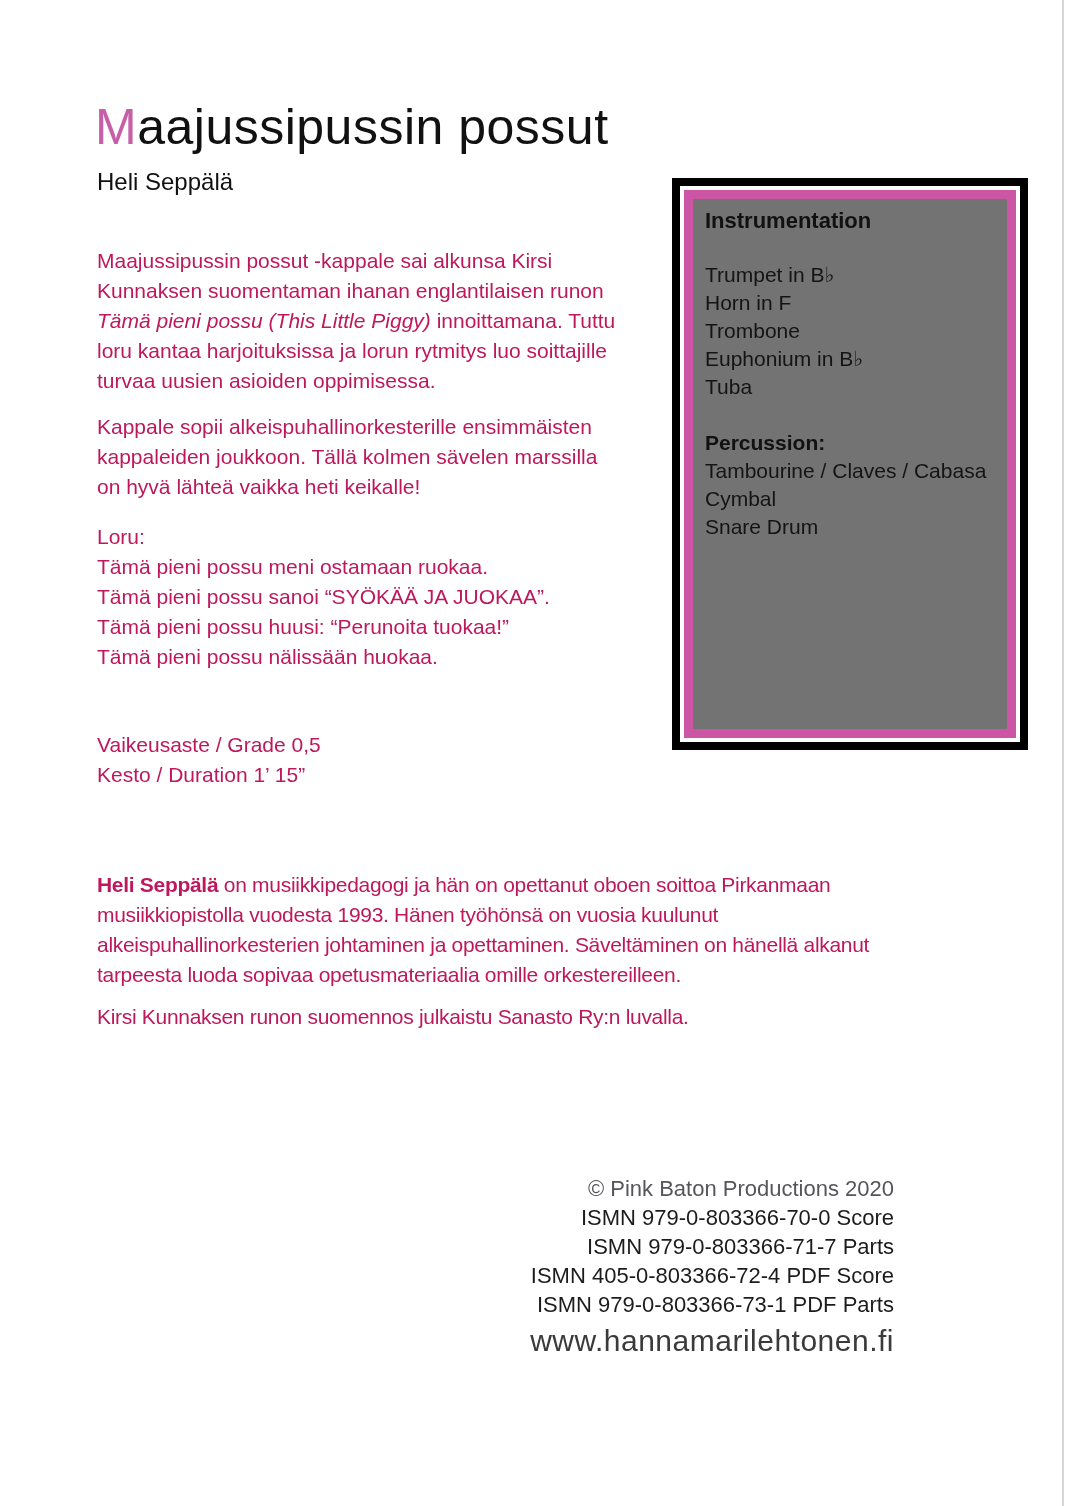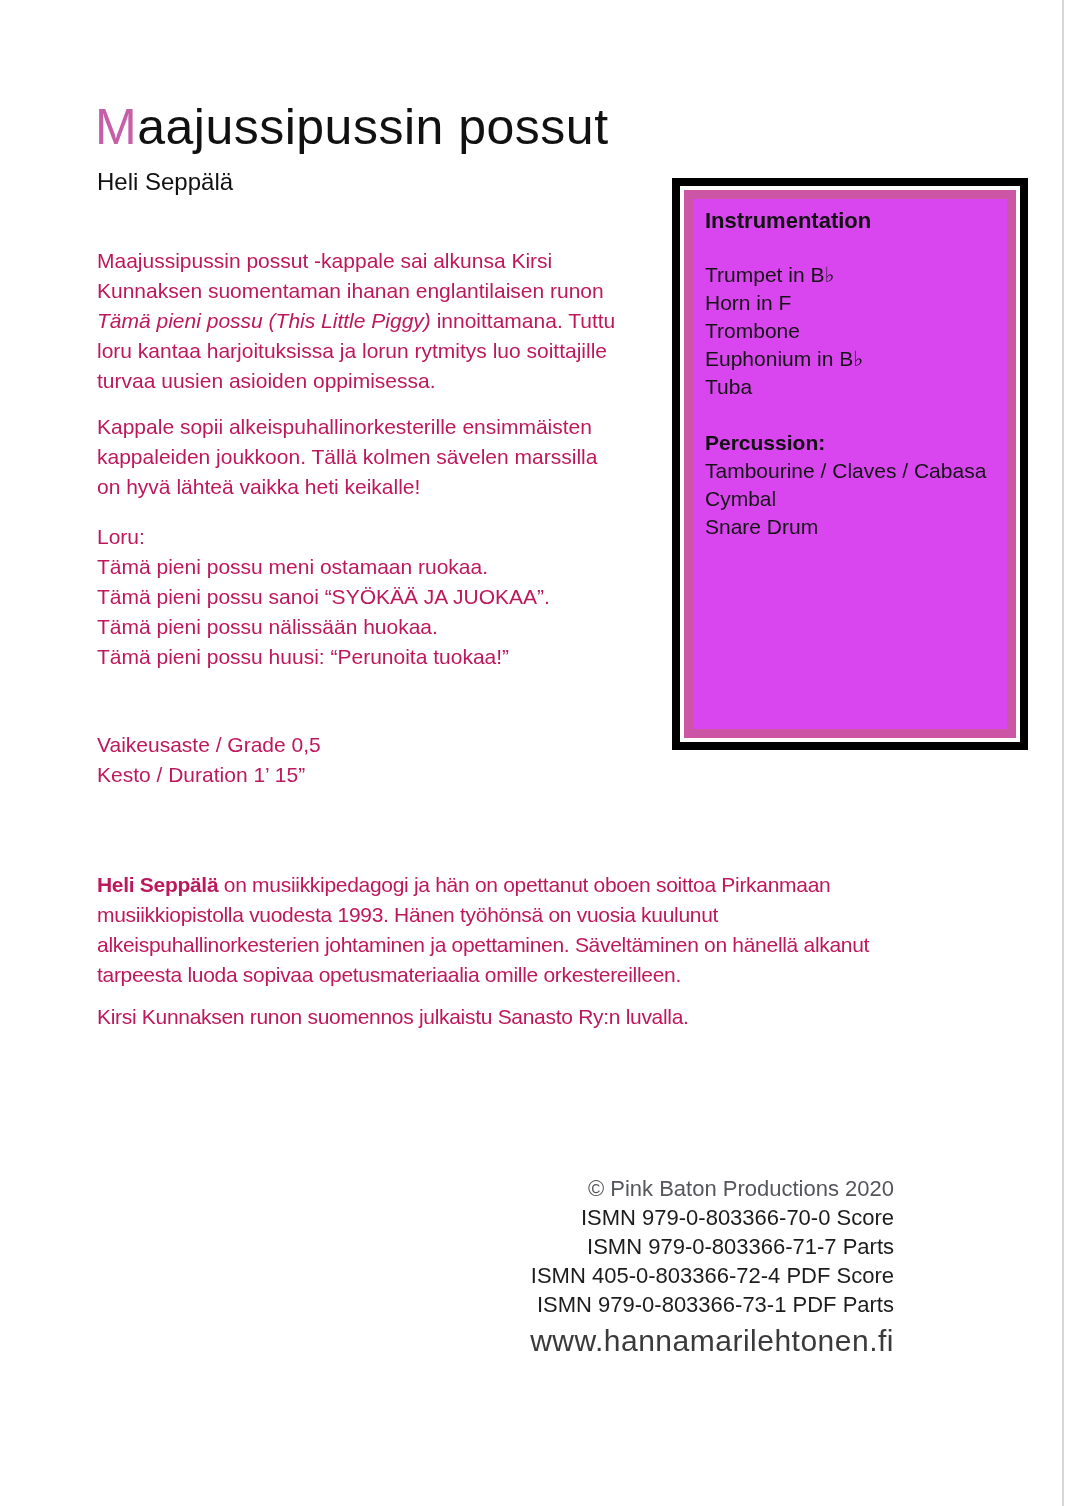--- a/index.html
+++ b/index.html
@@ -51,21 +51,21 @@
     box-sizing: border-box;
     border: 8px solid #000000;
     padding: 4px;
     background: #ffffff;
   }
   .instr-box-inner {
     box-sizing: border-box;
     width: 100%; height: 100%;
     border: 9px solid #cd55a6;
     padding: 8px 0 8px 12px;
-    background: #d946ef;
+    background: #737373;
   }
   .instr-heading {
     font-size: 22px;
     font-weight: bold;
     line-height: 28px;
     margin-bottom: 26px;
     color: #111111;
   }
   .instr-group { margin-bottom: 28px; }
   .instr-line { font-size: 21px; line-height: 28px; color: #141414; }
@@ -112,22 +112,22 @@
   <div class="textblock para2">
     <div class="line">Kappale sopii alkeispuhallinorkesterille ensimmäisten</div>
     <div class="line">kappaleiden joukkoon. Tällä kolmen sävelen marssilla</div>
     <div class="line">on hyvä lähteä vaikka heti keikalle!</div>
   </div>
 
   <div class="textblock loru">
     <div class="line">Loru:</div>
     <div class="line">Tämä pieni possu meni ostamaan ruokaa.</div>
     <div class="line">Tämä pieni possu sanoi “SYÖKÄÄ JA JUOKAA”.</div>
+    <div class="line">Tämä pieni possu huusi: “Perunoita tuokaa!”</div>
     <div class="line">Tämä pieni possu nälissään huokaa.</div>
-    <div class="line">Tämä pieni possu huusi: “Perunoita tuokaa!”</div>
   </div>
 
   <div class="textblock grade">
     <div class="line">Vaikeusaste / Grade 0,5</div>
     <div class="line">Kesto / Duration 1’ 15”</div>
   </div>
 
   <div class="instr-box">
     <div class="instr-box-inner">
       <div class="instr-heading">Instrumentation</div>

